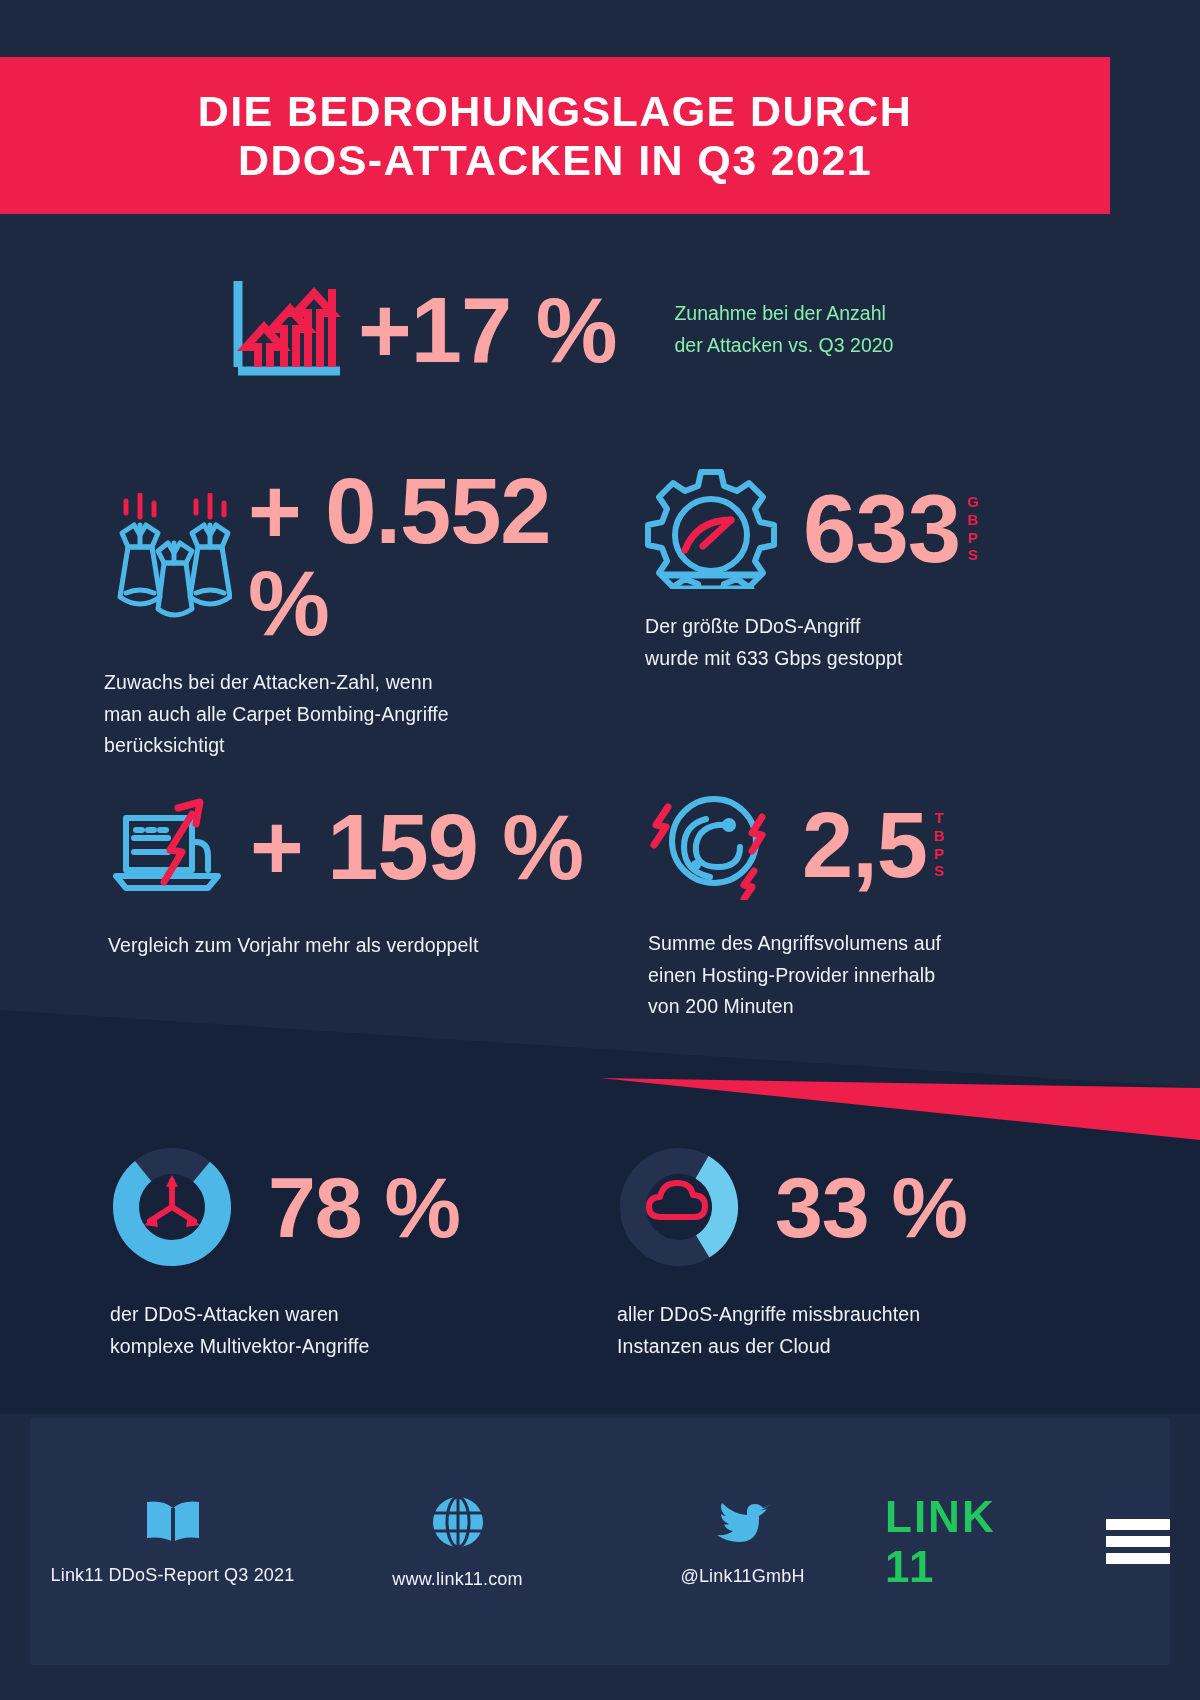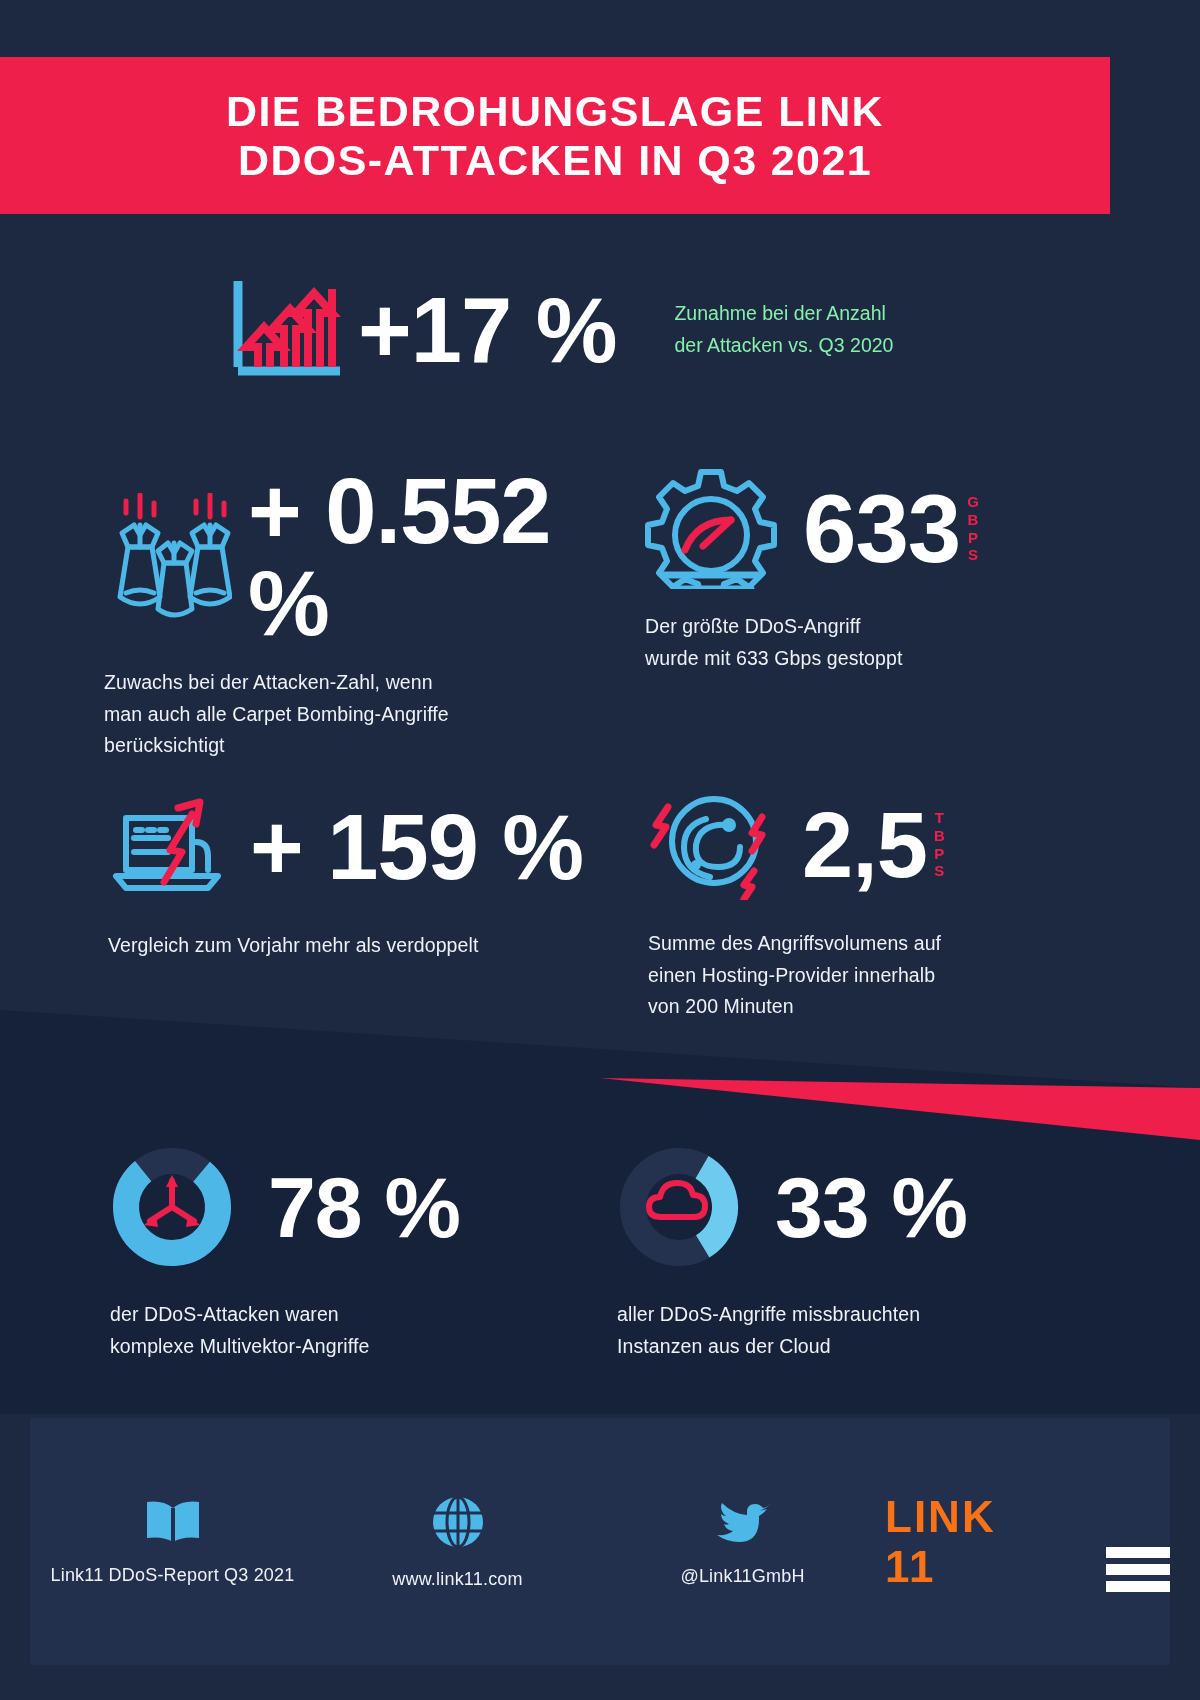--- a/index.html
+++ b/index.html
@@ -24,21 +24,21 @@
   .header-line {
     color:#fff; font-weight:bold; font-size:43px; letter-spacing:1.4px;
     line-height:1.12; text-align:center; white-space:nowrap;
     font-family:"Liberation Sans", sans-serif;
   }
 
   
   .stat { position:absolute; }
   .stat-row { display:flex; align-items:center; }
   .bignum {
-    color:#ffffff; font-weight:bold; letter-spacing:-1px;
+    color:#fca5a5; font-weight:bold; letter-spacing:-1px;
     font-family:"Liberation Sans", sans-serif; line-height:1;
   }
   .unit-vert {
     color:#ee1f4b; font-weight:bold; font-size:15px; line-height:1.18;
     letter-spacing:0.5px; display:flex; flex-direction:column;
     align-items:center; margin-left:7px;
   }
   .caption {
     color:#eef2f7; font-size:19.5px; line-height:1.62; font-weight:400;
     letter-spacing:0.1px;
@@ -60,38 +60,38 @@
   
   .footer-bar {
     position:absolute; left:30px; top:1418px; width:1140px; height:247px;
     background:#222f4d; border-radius:3px;
   }
   .footer-inner { position:absolute; inset:0; display:flex; align-items:center; }
   .footer-col { flex:1; display:flex; flex-direction:column; align-items:center; justify-content:center; gap:15px; }
   .footer-label { color:#eef2f7; font-size:18px; letter-spacing:0.2px; }
 
   
-  .logo { display:flex; align-items:flex-end; color:#f97316;gap:48px; }
+  .logo { display:flex; align-items:center; color:#22c55e;gap:48px; }
   .logo-text { font-weight:bold; font-size:44px; letter-spacing:2px; font-family:"Liberation Sans", sans-serif; }
   .logo-bars { display:flex; flex-direction:column; gap:6px; margin-left:6px; }
   .logo-bars i { display:block; width:64px; height:11px; background:#fff; }
 
   
   .donut { position:relative; }
   .donut svg { display:block; }
 </style>
 </head>
 <body>
 
 <div class="page">
 
   <div class="topbar"></div>
 
   <div class="header-banner">
-    <div class="header-line">DIE BEDROHUNGSLAGE LINK</div>
+    <div class="header-line">DIE BEDROHUNGSLAGE DURCH</div>
     <div class="header-line">DDOS-ATTACKEN IN Q3 2021</div>
   </div>
 
   <div class="stat" style="left:228px; top:275px;">
     <div class="stat-row">
       <span>
         <svg width="116" height="105" viewBox="0 0 116 105">
           <path d="M10 6 V92" stroke="#4db8e8" stroke-width="9" stroke-linecap="butt" fill="none"></path>
           <path d="M10 96 H112" stroke="#4db8e8" stroke-width="9" stroke-linecap="butt" fill="none"></path>
           <g fill="none" stroke="#ee1f4b" stroke-width="8" stroke-linejoin="miter">

